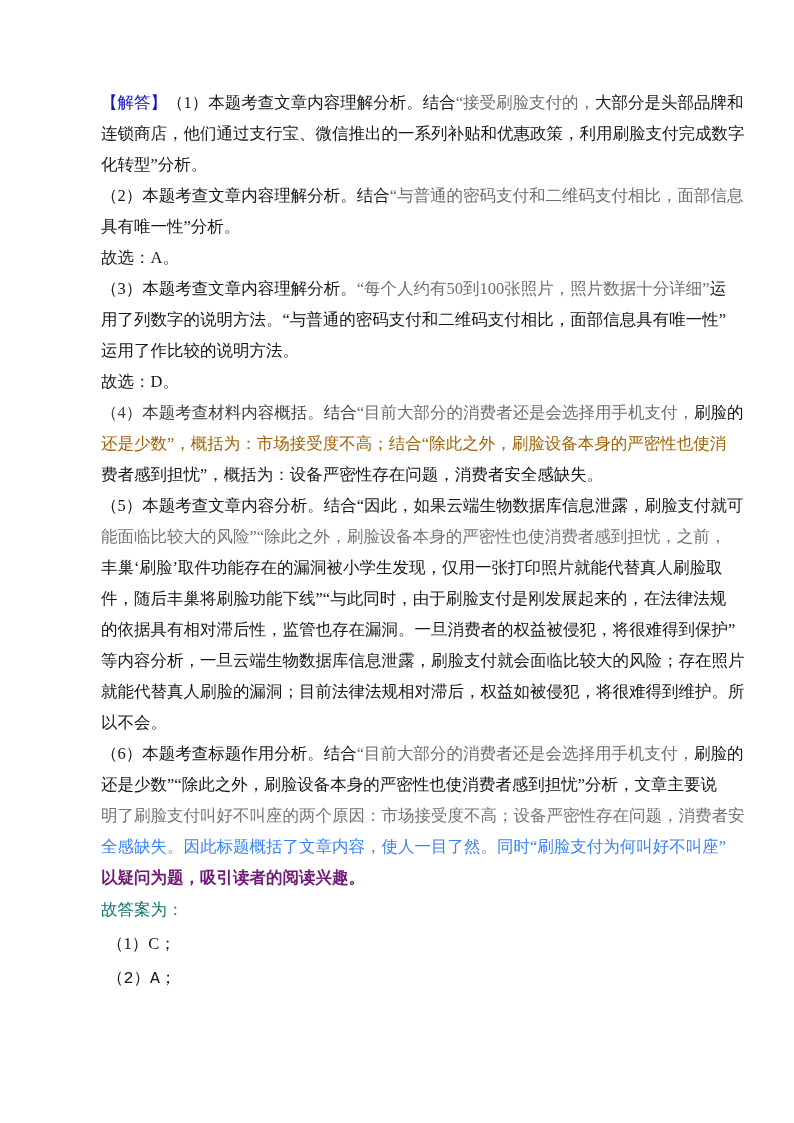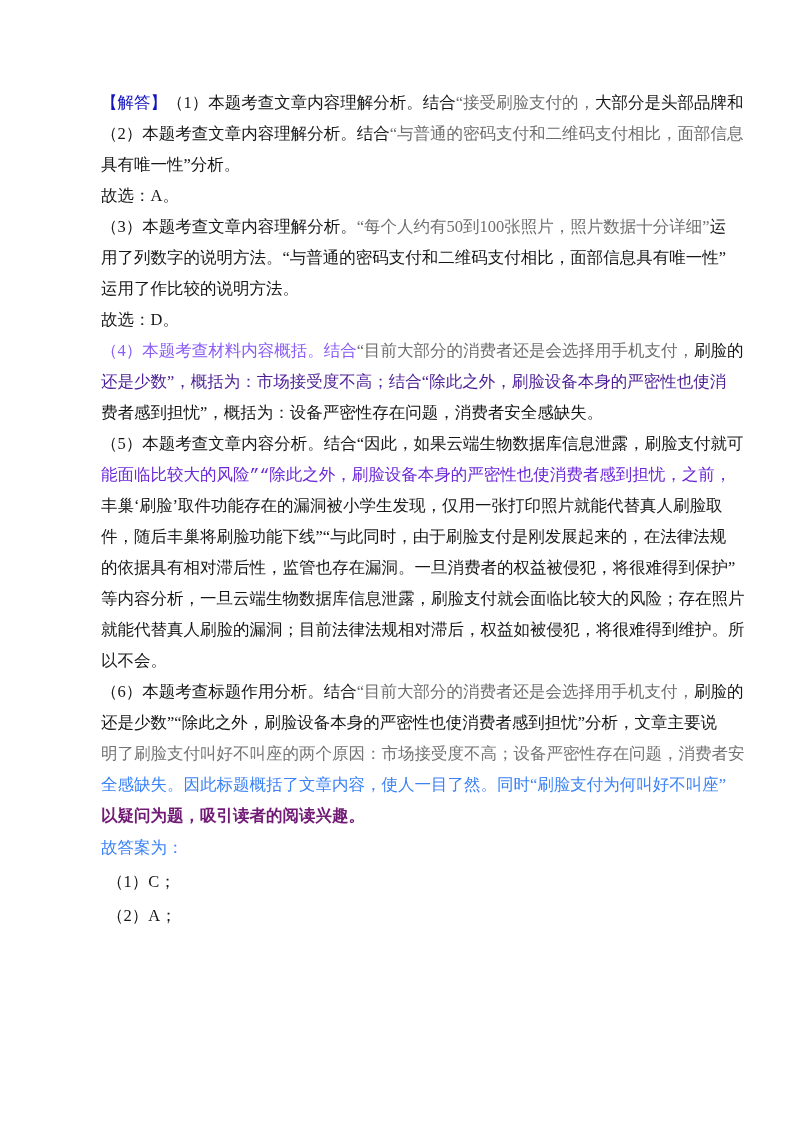--- a/index.html
+++ b/index.html
@@ -39,40 +39,42 @@
   .line span {
     display: inline;
   }
 </style>
 </head>
 <body>
 
 <div class="page">
   <div class="content">
       <div class="line"><span style="color: rgb(18, 18, 190);">【解答】</span><span style="color: rgb(22, 22, 22);">（1）本题考查文章内容理解分析。结合</span><span style="color: rgb(110, 110, 110);">“接受刷脸支付的，</span><span style="color: rgb(22, 22, 22);">大部分是头部品牌和</span></div>
+      <div class="line"><span style="color: rgb(22, 22, 22);">连锁商店，他们通过支行宝、微信推出的一系列补贴和优惠政策，利用刷脸支付完成数字</span></div>
+      <div class="line"><span style="color: rgb(22, 22, 22);">化转型”分析。</span></div>
       <div class="line"><span style="color: rgb(22, 22, 22);">（2）本题考查文章内容理解分析。结合</span><span style="color: rgb(110, 110, 110);">“与普通的密码支付和二维码支付相比，面部信息</span></div>
       <div class="line"><span style="color: rgb(22, 22, 22);">具有唯一性”分析。</span></div>
       <div class="line"><span style="color: rgb(22, 22, 22);">故选：A。</span></div>
       <div class="line"><span style="color: rgb(22, 22, 22);">（3）本题考查文章内容理解分析。</span><span style="color: rgb(110, 110, 110);">“每个人约有50到100张照片，照片数据十分详细”</span><span style="color: rgb(22, 22, 22);">运</span></div>
       <div class="line"><span style="color: rgb(22, 22, 22);">用了列数字的说明方法。“与普通的密码支付和二维码支付相比，面部信息具有唯一性”</span></div>
       <div class="line"><span style="color: rgb(22, 22, 22);">运用了作比较的说明方法。</span></div>
       <div class="line"><span style="color: rgb(22, 22, 22);">故选：D。</span></div>
-      <div class="line"><span style="color: #8b5cf6;">（4）本题考查材料内容概括。结合</span><span style="color: rgb(110, 110, 110);">“目前大部分的消费者还是会选择用手机支付，</span><span style="color: rgb(22, 22, 22);">刷脸的</span></div>
-      <div class="line"><span style="color: #4c1d95;">还是少数”，概括为：市场接受度不高；结合“除此之外，刷脸设备本身的严密性也使消</span></div>
+      <div class="line"><span style="color: #404040;">（4）本题考查材料内容概括。结合</span><span style="color: rgb(110, 110, 110);">“目前大部分的消费者还是会选择用手机支付，</span><span style="color: rgb(22, 22, 22);">刷脸的</span></div>
+      <div class="line"><span style="color: #a16207;">还是少数”，概括为：市场接受度不高；结合“除此之外，刷脸设备本身的严密性也使消</span></div>
       <div class="line"><span style="color: rgb(22, 22, 22);">费者感到担忧”，概括为：设备严密性存在问题，消费者安全感缺失。</span></div>
       <div class="line"><span style="color: rgb(22, 22, 22);">（5）本题考查文章内容分析。结合“因此，如果云端生物数据库信息泄露，刷脸支付就可</span></div>
-      <div class="line"><span style="color: #6d28d9; font-family: Liberation Mono, monospace;">能面临比较大的风险”“除此之外，刷脸设备本身的严密性也使消费者感到担忧，之前，</span></div>
+      <div class="line"><span style="color: #737373;">能面临比较大的风险”“除此之外，刷脸设备本身的严密性也使消费者感到担忧，之前，</span></div>
       <div class="line"><span style="color: rgb(22, 22, 22);">丰巢‘刷脸’取件功能存在的漏洞被小学生发现，仅用一张打印照片就能代替真人刷脸取</span></div>
       <div class="line"><span style="color: rgb(22, 22, 22);">件，随后丰巢将刷脸功能下线”“与此同时，由于刷脸支付是刚发展起来的，在法律法规</span></div>
       <div class="line"><span style="color: rgb(22, 22, 22);">的依据具有相对滞后性，监管也存在漏洞。一旦消费者的权益被侵犯，将很难得到保护”</span></div>
       <div class="line"><span style="color: rgb(22, 22, 22);">等内容分析，一旦云端生物数据库信息泄露，刷脸支付就会面临比较大的风险；存在照片</span></div>
       <div class="line"><span style="color: rgb(22, 22, 22);">就能代替真人刷脸的漏洞；目前法律法规相对滞后，权益如被侵犯，将很难得到维护。所</span></div>
       <div class="line"><span style="color: rgb(22, 22, 22);">以不会。</span></div>
       <div class="line"><span style="color: rgb(22, 22, 22);">（6）本题考查标题作用分析。结合</span><span style="color: rgb(110, 110, 110);">“目前大部分的消费者还是会选择用手机支付，</span><span style="color: rgb(22, 22, 22);">刷脸的</span></div>
       <div class="line"><span style="color: rgb(22, 22, 22);">还是少数”“除此之外，刷脸设备本身的严密性也使消费者感到担忧”分析，文章主要说</span></div>
       <div class="line"><span style="color: #737373;">明了刷脸支付叫好不叫座的两个原因：市场接受度不高；设备严密性存在问题，消费者安</span></div>
       <div class="line"><span style="color: #3b82f6;">全感缺失。因此标题概括了文章内容，使人一目了然。同时“刷脸支付为何叫好不叫座”</span></div>
       <div class="line"><span style="color: #701a75; font-weight: bold;">以疑问为题，吸引读者的阅读兴趣。</span></div>
-      <div class="line tall"><span style="color: #3b82f6;">故答案为：</span></div>
+      <div class="line tall"><span style="color: #0f766e;">故答案为：</span></div>
       <div class="line tall indent"><span style="color: rgb(22, 22, 22);">（1）C；</span></div>
-      <div class="line tall indent"><span style="color: rgb(22, 22, 22);">（2）A；</span></div>
+      <div class="line tall indent"><span style="color: rgb(22, 22, 22); font-family: Liberation Mono, monospace;">（2）A；</span></div>
     </div>
 </div>
 
 </body></html>

